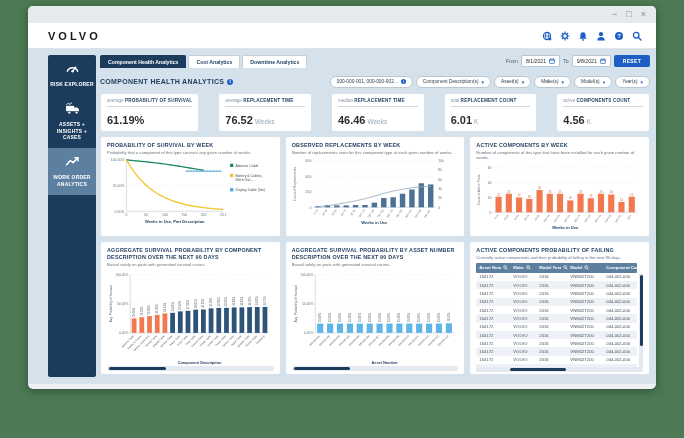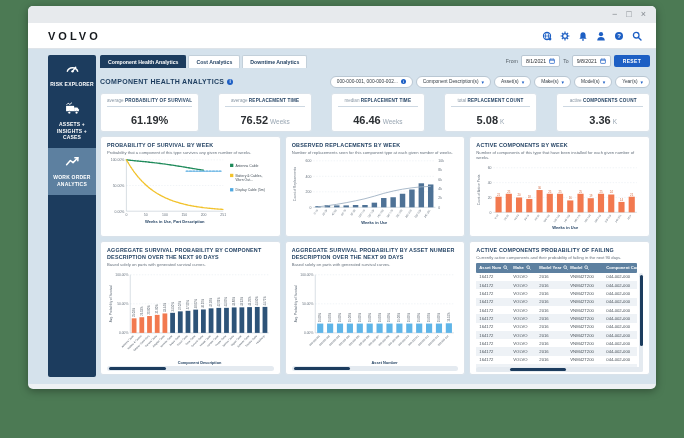--- a/index.html
+++ b/index.html
@@ -45,21 +45,21 @@
   .sectitle h1 { font-size:7px; font-weight:800; color:#1c3c5e; letter-spacing:.3px; }
   .infoicon { width:6px; height:6px; border-radius:50%; background:#1d5fc4; color:#fff; font-size:4.5px;
               display:inline-flex; align-items:center; justify-content:center; font-weight:700; cursor:pointer; }
   .filters { display:flex; gap:3px; }
   .filter { display:flex; align-items:center; gap:3px; background:#fff; border:1px solid #b9c7d3;
             border-radius:8px; padding:2px 6px; font-size:4.8px; color:#323b43; cursor:pointer; white-space:nowrap; }
   .filter .caret { color:#1d5fc4; font-size:5px; }
   .pillicon { width:5px; height:5px; border-radius:50%; background:#1d5fc4; color:#fff; font-size:3.5px;
               display:inline-flex; align-items:center; justify-content:center; font-weight:700; }
 
-  .kpirow { margin-top:4px; display:grid; grid-template-columns:repeat(5,1fr); gap:19px;text-align:center; }
+  .kpirow { margin-top:4px; display:grid; grid-template-columns:repeat(5,1fr); gap:19px; }
   .kpi { background:#fff; border:1px solid #d9e2ea; border-radius:3px; padding:4px 6px 3px; }
   .kpilabel { font-size:4.6px; white-space:nowrap; overflow:hidden; }
   .kpipre { color:#8a98a6; }
   .kpiname { color:#1c3c5e; font-weight:800; letter-spacing:.2px; }
   .kpidiv { border-top:1px solid #cdd8e2; margin:3px 0 3px; }
   .kpival { font-size:11px; font-weight:700; color:#2b2f33; }
   .kpiunit { font-size:6.5px; color:#9aa7b3; margin-left:2px; }
   .kpiunit.big { font-size:11px; color:#2b2f33; font-weight:700; margin-left:0; }
 
   .chartrow1 { margin-top:4px; display:grid; grid-template-columns:repeat(3,1fr); gap:4px; height:101px; }
@@ -249,26 +249,26 @@
               <div><span class="kpival">76.52</span><span class="kpiunit">Weeks</span></div>
             </div>
             <div class="kpi">
               <div class="kpilabel"><span class="kpipre">median </span><span class="kpiname">REPLACEMENT TIME</span></div>
               <div class="kpidiv"></div>
               <div><span class="kpival">46.46</span><span class="kpiunit">Weeks</span></div>
             </div>
             <div class="kpi">
               <div class="kpilabel"><span class="kpipre">total </span><span class="kpiname">REPLACEMENT COUNT</span></div>
               <div class="kpidiv"></div>
-              <div><span class="kpival">5.08</span><span class="kpiunit">K</span></div>
+              <div><span class="kpival">6.01</span><span class="kpiunit">K</span></div>
             </div>
             <div class="kpi">
               <div class="kpilabel"><span class="kpipre">active </span><span class="kpiname">COMPONENTS COUNT</span></div>
               <div class="kpidiv"></div>
-              <div><span class="kpival">3.36</span><span class="kpiunit">K</span></div>
+              <div><span class="kpival">4.56</span><span class="kpiunit">K</span></div>
             </div>
           </div>
 
         <div class="chartrow1">
           <div class="card">
             <div class="ctitle" id="c0t">PROBABILITY OF SURVIVAL BY WEEK</div>
             <div class="csub" id="c0s">Probability that a component of this type survives any given number of weeks.</div>
             <div class="chartcanvas" id="c0">
                 <svg viewBox="0 0 172 76">
                   <line x1="20" y1="58" x2="120" y2="58" stroke="#aebcc8" stroke-width="0.5" stroke-dasharray="none"></line>

